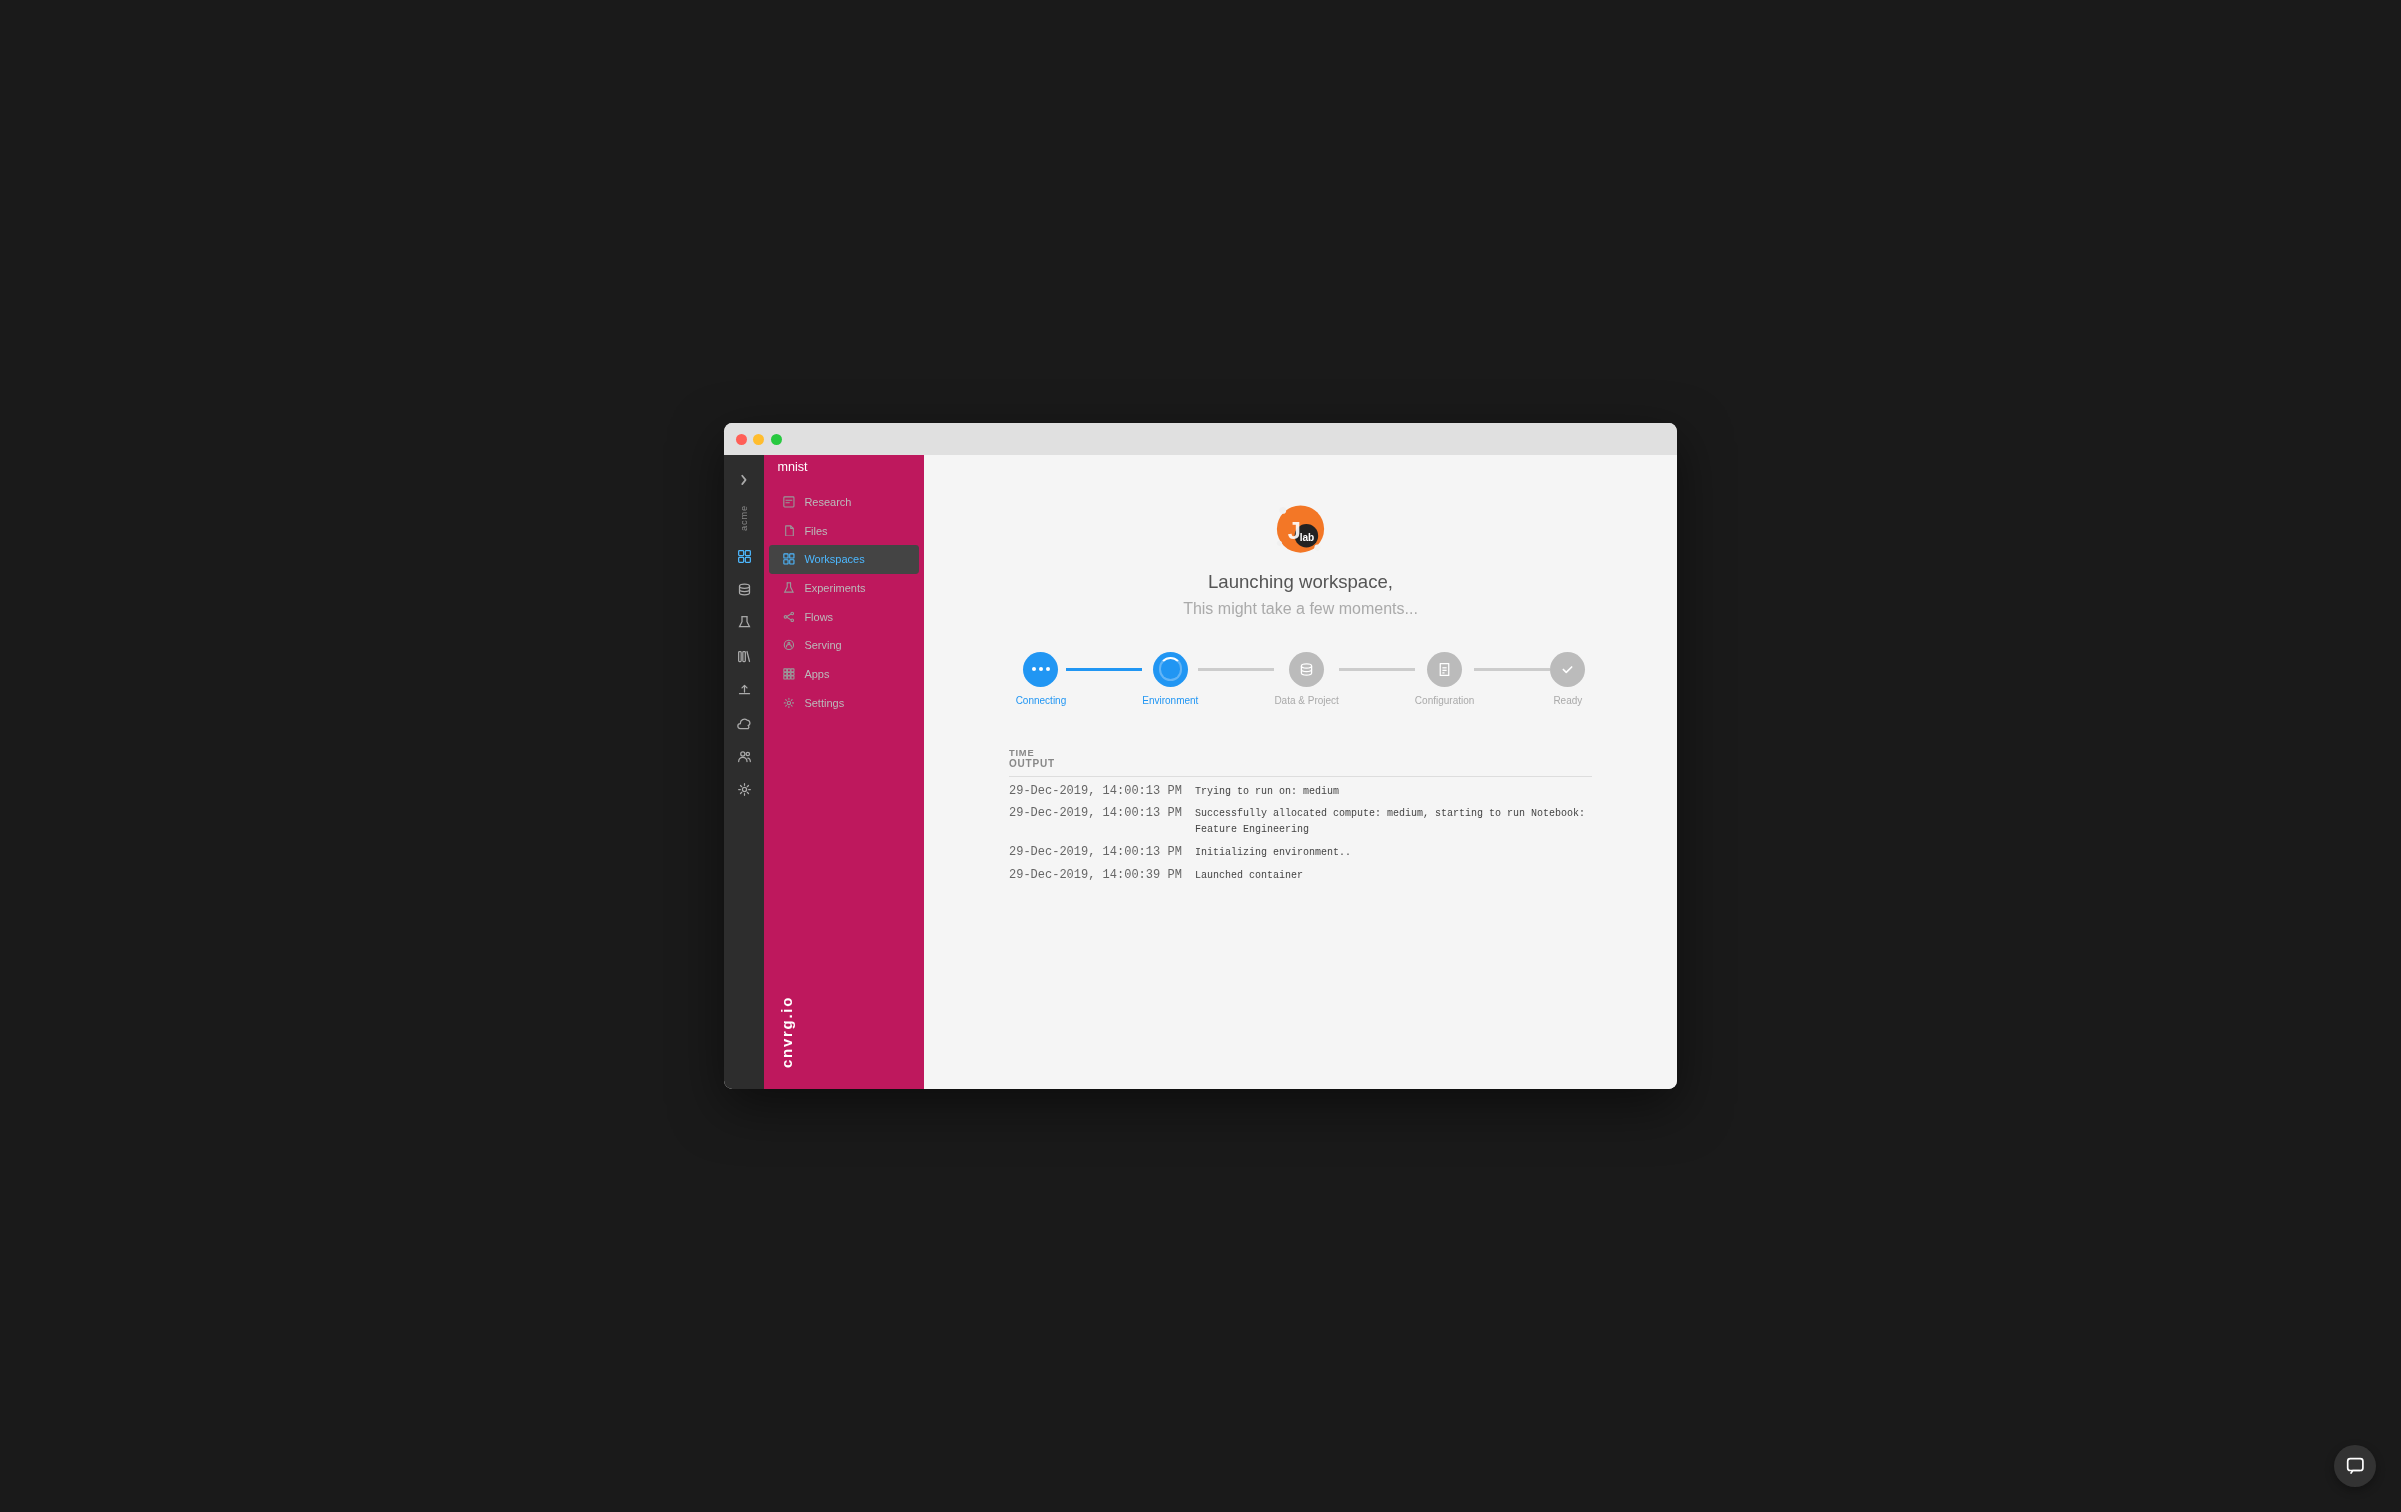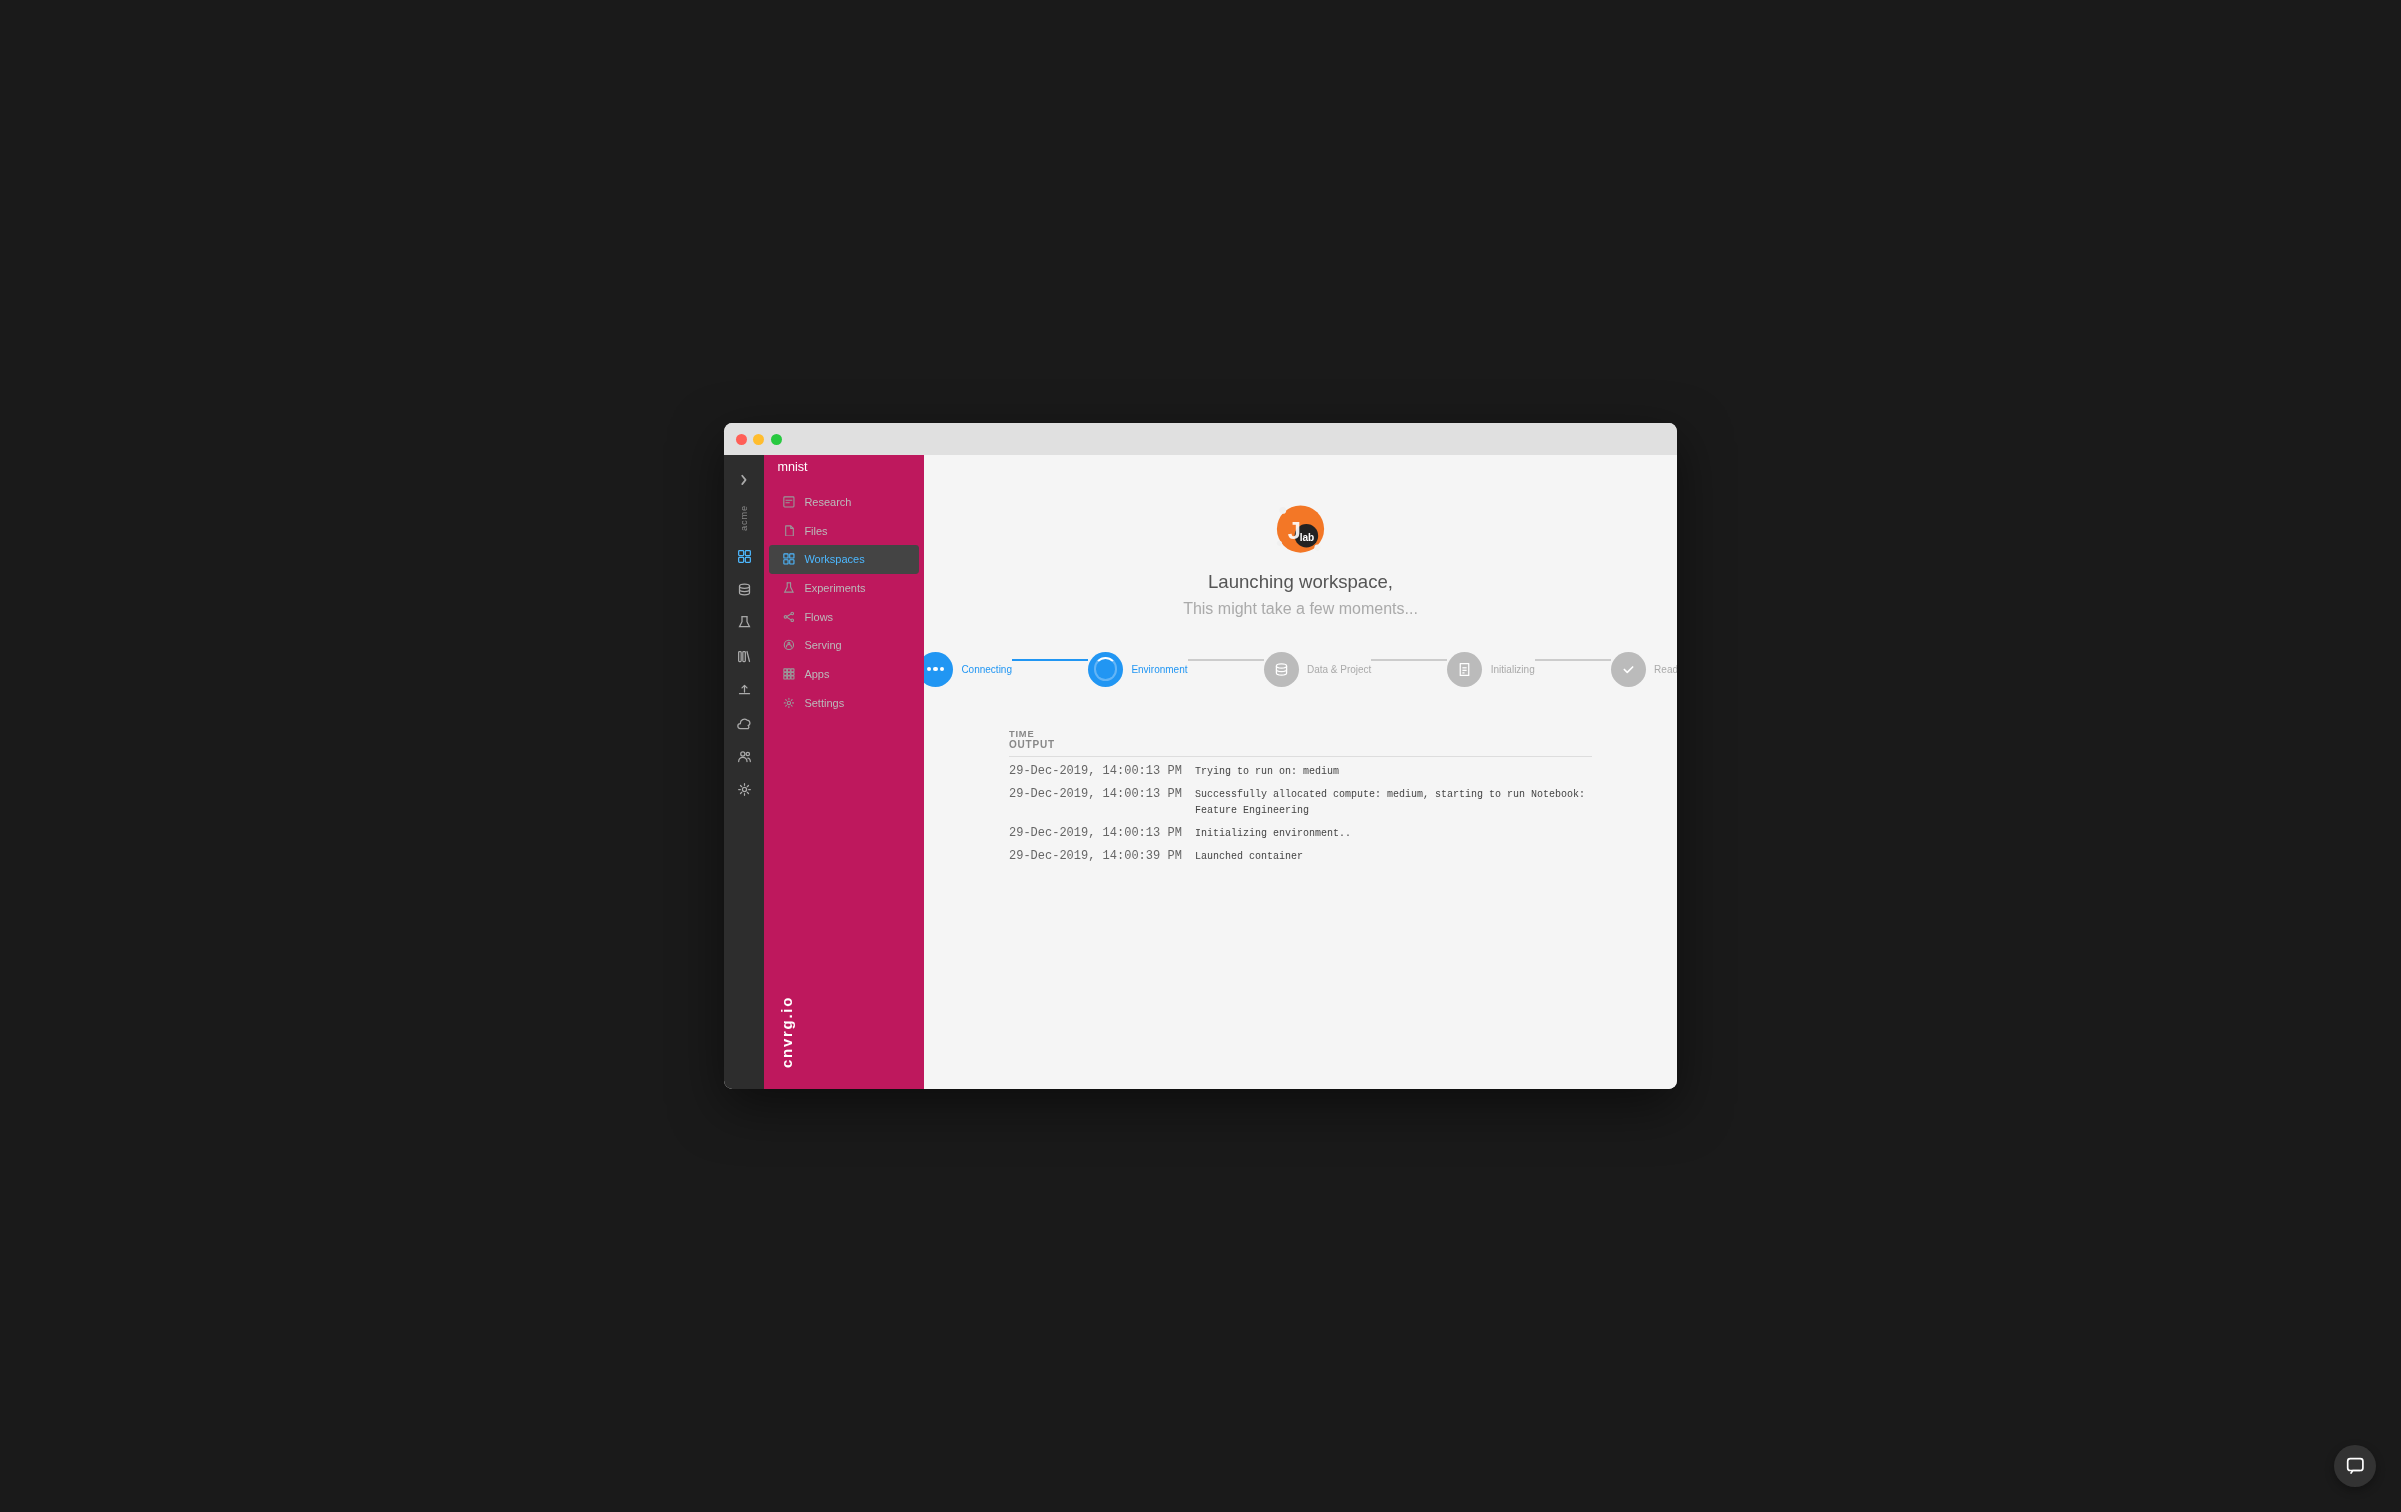--- a/index.html
+++ b/index.html
@@ -191,21 +191,21 @@
     .steps-container {
       display: flex;
       align-items: center;
       gap: 0;
       margin-bottom: 42px;
       position: relative;
     }
 
     .step {
       display: flex;
-      flex-direction: row;
+      flex-direction: column;
       align-items: center;
       gap: 8.4px;
     }
 
     .step-circle {
       width: 35px;
       height: 35px;
       border-radius: 50%;
       display: flex;
       align-items: center;
@@ -595,21 +595,21 @@
 
           <div class="step">
             <div class="step-circle gray">
               <svg width="17" height="17" viewBox="0 0 20 20" fill="none">
                 <path d="M5 3h10v14H5z" stroke="white" stroke-width="1.5" stroke-linejoin="round"></path>
                 <line x1="7.5" y1="8" x2="12.5" y2="8" stroke="white" stroke-width="1.5"></line>
                 <line x1="7.5" y1="11" x2="12.5" y2="11" stroke="white" stroke-width="1.5"></line>
                 <line x1="7.5" y1="14" x2="10" y2="14" stroke="white" stroke-width="1.5"></line>
               </svg>
             </div>
-            <span class="step-label gray">Initializing</span>
+            <span class="step-label gray">Configuration</span>
           </div>
 
           <div class="step-connector gray"></div>
 
           <div class="step">
             <div class="step-circle gray">
               <svg width="15" height="15" viewBox="0 0 18 18" fill="none">
                 <polyline points="4,9 7.5,12.5 14,6" stroke="white" stroke-width="2" stroke-linecap="round" stroke-linejoin="round"></polyline>
               </svg>
             </div>

